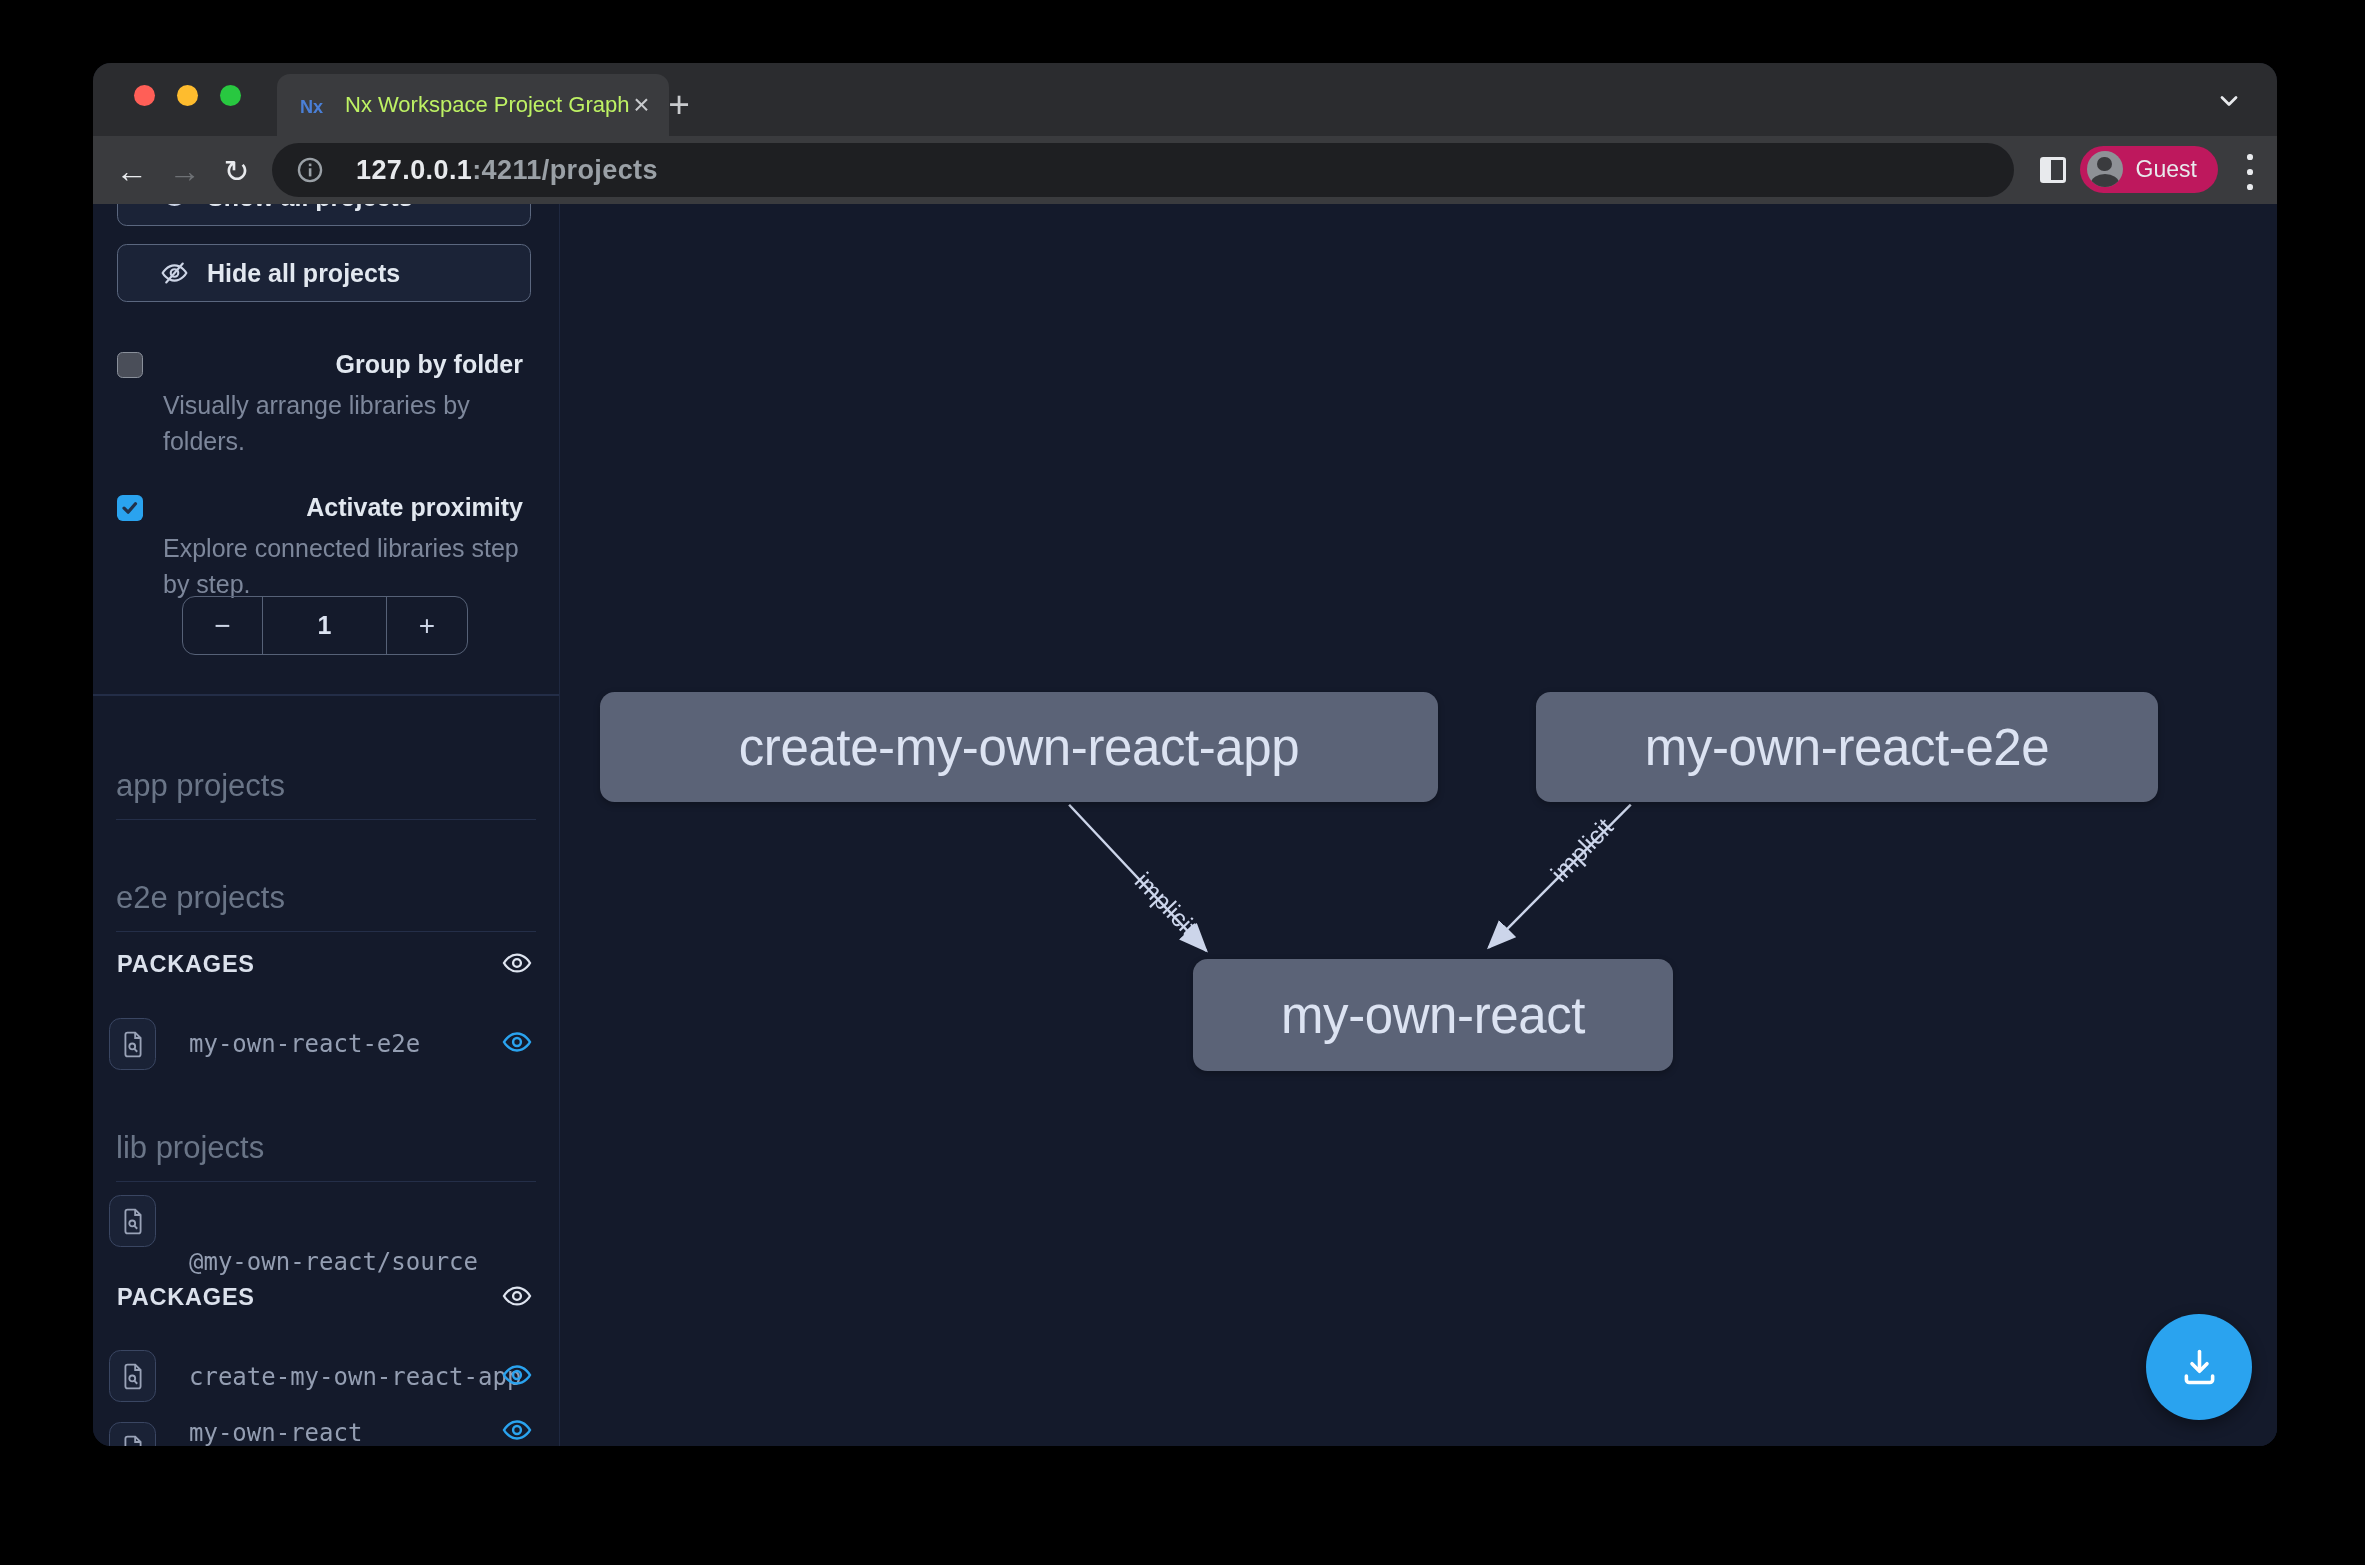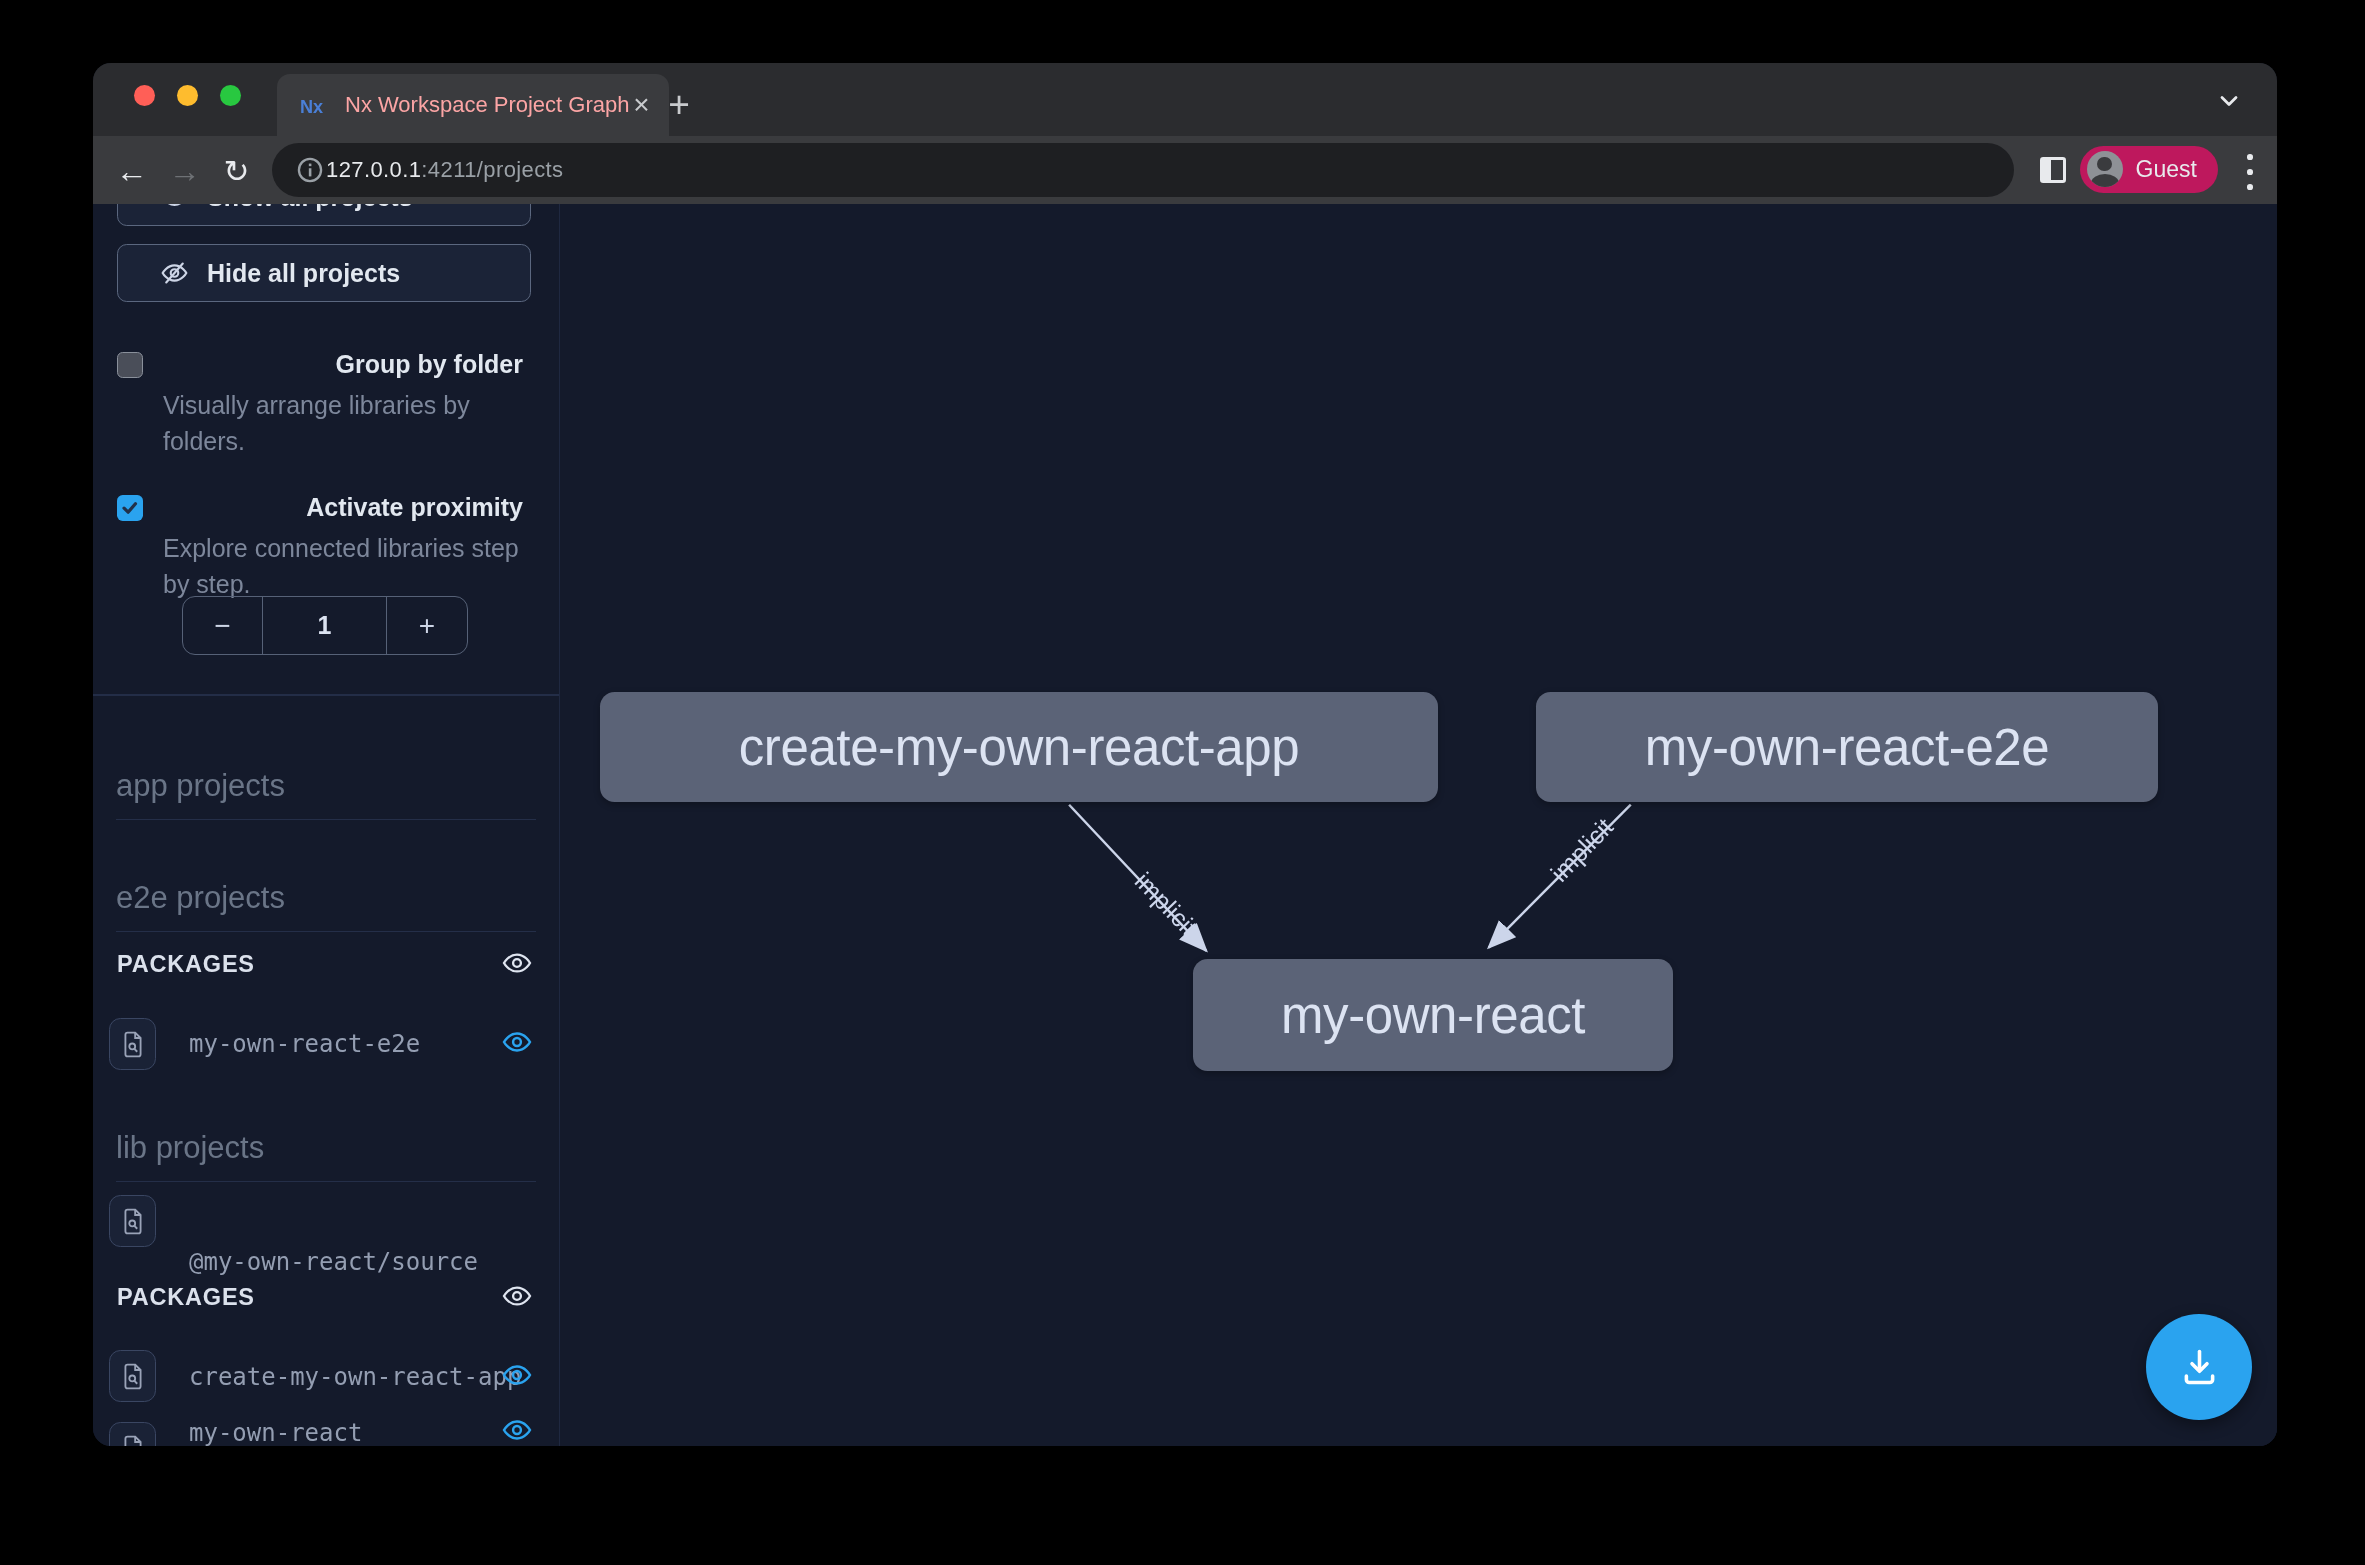--- a/index.html
+++ b/index.html
@@ -6,32 +6,32 @@
   *{box-sizing:border-box;}
   .screen{position:relative;width:2366px;height:1565px;background:#000;overflow:hidden;
           font-family:"Liberation Sans",sans-serif;-webkit-font-smoothing:antialiased;}
   
   .window{position:absolute;left:93px;top:63px;width:2184px;height:1383px;border-radius:18px;
           overflow:hidden;background:#141a2b;box-shadow:0 32px 97px rgba(0,0,0,.9);}
   .tabstrip{position:absolute;left:0;top:0;width:100%;height:73px;background:#2b2c2f;}
   .tl{position:absolute;top:22px;width:21px;height:21px;border-radius:50%;}
   .tab{position:absolute;left:154px;top:11.4px;width:392px;height:62px;background:#3a3b3e;
        border-radius:13px 13px 0 0;display:flex;align-items:center;padding:0 19.5px 0 23px;margin-left:30px;}
-  .tab-title{flex:1;margin-left:16px;font-size:22px;color:#fca5a5;white-space:nowrap;overflow:hidden;}
+  .tab-title{flex:1;margin-left:16px;font-size:22px;color:#bef264;white-space:nowrap;overflow:hidden;}
   .tab-close{font-size:28px;color:#c8cacd;line-height:1;cursor:default;}
   .newtab{position:absolute;left:560px;top:16px;width:52px;height:52px;color:#c8cacd;font-size:37px;
           display:flex;align-items:center;justify-content:center;font-weight:300;}
   .tabchev{position:absolute;left:2122px;top:24px;}
   
   .toolbar{position:absolute;left:0;top:73px;width:100%;height:68px;background:#3a3b3e;}
   .navbtn{position:absolute;top:14.6px;width:41px;height:41px;font-size:32px;display:flex;
           align-items:center;justify-content:center;color:#e8eaed;}
   .urlbar{position:absolute;left:179px;top:7.3px;width:1742px;height:54px;background:#1e1f22;
           border-radius:27px;display:flex;align-items:center;padding-left:24px;}
-  .url{font-size:22px;color:#e8eaed;margin-left:2px;letter-spacing:0.4px;}
+  .url{font-size:27px;color:#e8eaed;margin-left:32px;letter-spacing:0.4px;font-weight:bold;}
   .url .dim{color:#9aa0a6;}
   .sidepanel-icon{position:absolute;left:1947px;top:21px;width:26px;height:26px;border:3.2px solid #e8eaed;
           border-radius:3.2px;}
   .sidepanel-icon::after{content:"";position:absolute;left:0;top:0;width:8px;height:19.5px;background:#e8eaed;}
   .profile{position:absolute;left:1987px;top:9.7px;height:47px;background:#be185d;border-radius:23.5px;
            display:flex;align-items:center;padding:0 21px 0 6.5px;}
   .avatar{width:36px;height:36px;border-radius:50%;background:#8e9196;position:relative;overflow:hidden;margin-right:13px;}
   .avatar::before{content:"";position:absolute;left:10.6px;top:5.7px;width:14.6px;height:14.6px;border-radius:50%;background:#3a3b3e;}
   .avatar::after{content:"";position:absolute;left:4px;top:23px;width:28px;height:18px;border-radius:50%;background:#3a3b3e;}
   .profile-name{font-size:23px;color:#e8eaed;}

